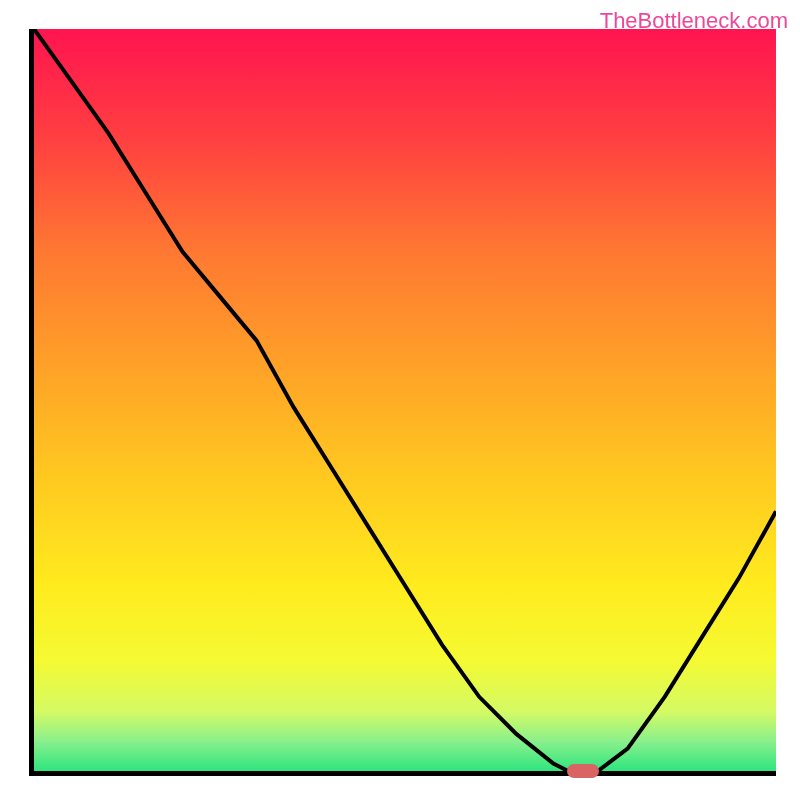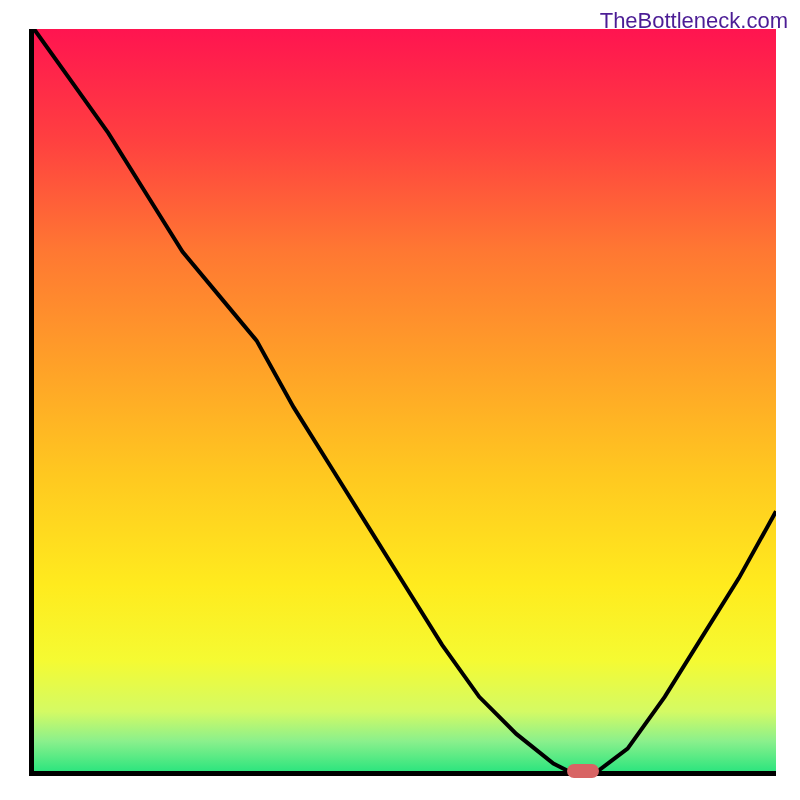--- a/index.html
+++ b/index.html
@@ -13,21 +13,21 @@
     position: relative;
     width: 800px;
     height: 800px;
     background: #ffffff;
   }
   .watermark {
     position: absolute;
     top: 8px;
     right: 12px;
     font-size: 22px;
-    color: #4c1d95;
+    color: #ec4899;
     font-weight: normal;
   }
   .plot-area {
     position: absolute;
     left: 29px;
     top: 29px;
     width: 742px;
     height: 742px;
     border-left: 5px solid #000000;
     border-bottom: 5px solid #000000;

